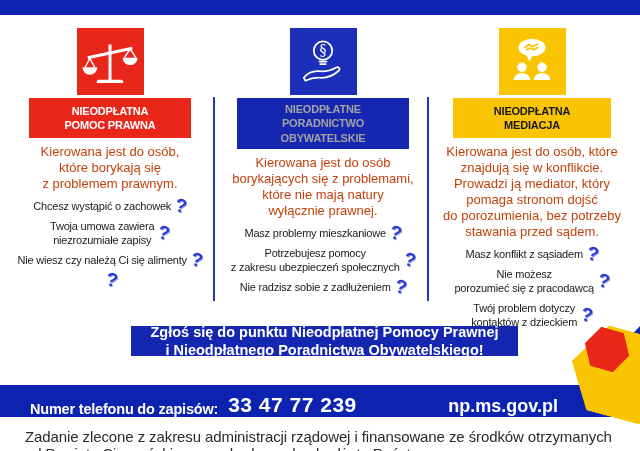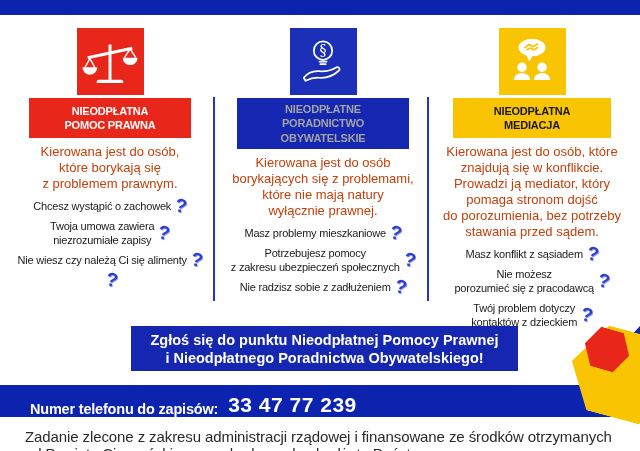--- a/index.html
+++ b/index.html
@@ -45,21 +45,21 @@
   .qmark {
     font-size:19px; font-weight:bold; color:#2c3ed2; margin-left:4px;
     transform:rotate(12deg); text-shadow:1px 1px 0 #8e9ae8; line-height:14px;
   }
 
   .divider { position:absolute; top:97px; width:2px; height:204px; background:#2334c8; }
   .div1 { left:213px; }
   .div2 { left:427px; }
 
   .cta {
-    position:absolute; left:131px; top:326px; width:387px; height:45px; background:#1527b0;
+    position:absolute; left:131px; top:326px; width:387px; height:30px; background:#1527b0;
     display:flex; align-items:center; justify-content:center;
     color:#ffffff; font-weight:bold; font-size:14.5px; line-height:18px;
     text-align:center; white-space:pre-line; z-index:1;
   }
 
   .phonebar {
     position:absolute; left:0; top:385px; width:640px; height:32px; background:#0b23ae;
     display:flex; align-items:flex-end; z-index:2; color:#ffffff;
   }
   .phone-label  { margin-left:30px; font-weight:bold; font-size:14.5px; letter-spacing:-0.2px; }
@@ -206,20 +206,21 @@
 
   <div class="divider div1"></div>
   <div class="divider div2"></div>
 
   <div class="cta">Zgłoś się do punktu Nieodpłatnej Pomocy Prawnej
 i Nieodpłatnego Poradnictwa Obywatelskiego!</div>
 
   <div class="phonebar">
     <span class="phone-label">Numer telefonu do zapisów:</span>
     <span class="phone-number">33 47 77 239</span>
+    <span class="phone-site">np.ms.gov.pl</span>
   </div>
 
   <div class="footer">Zadanie zlecone z zakresu administracji rządowej i finansowane ze środków otrzymanych od Powiatu Cieszyńskiego, pochodzących z budżetu Państwa</div>
 
   <div class="hex hex-blue"></div>
   <div class="hex hex-yellow"></div>
   <div class="hex hex-red"></div>
 
 </div>
 

